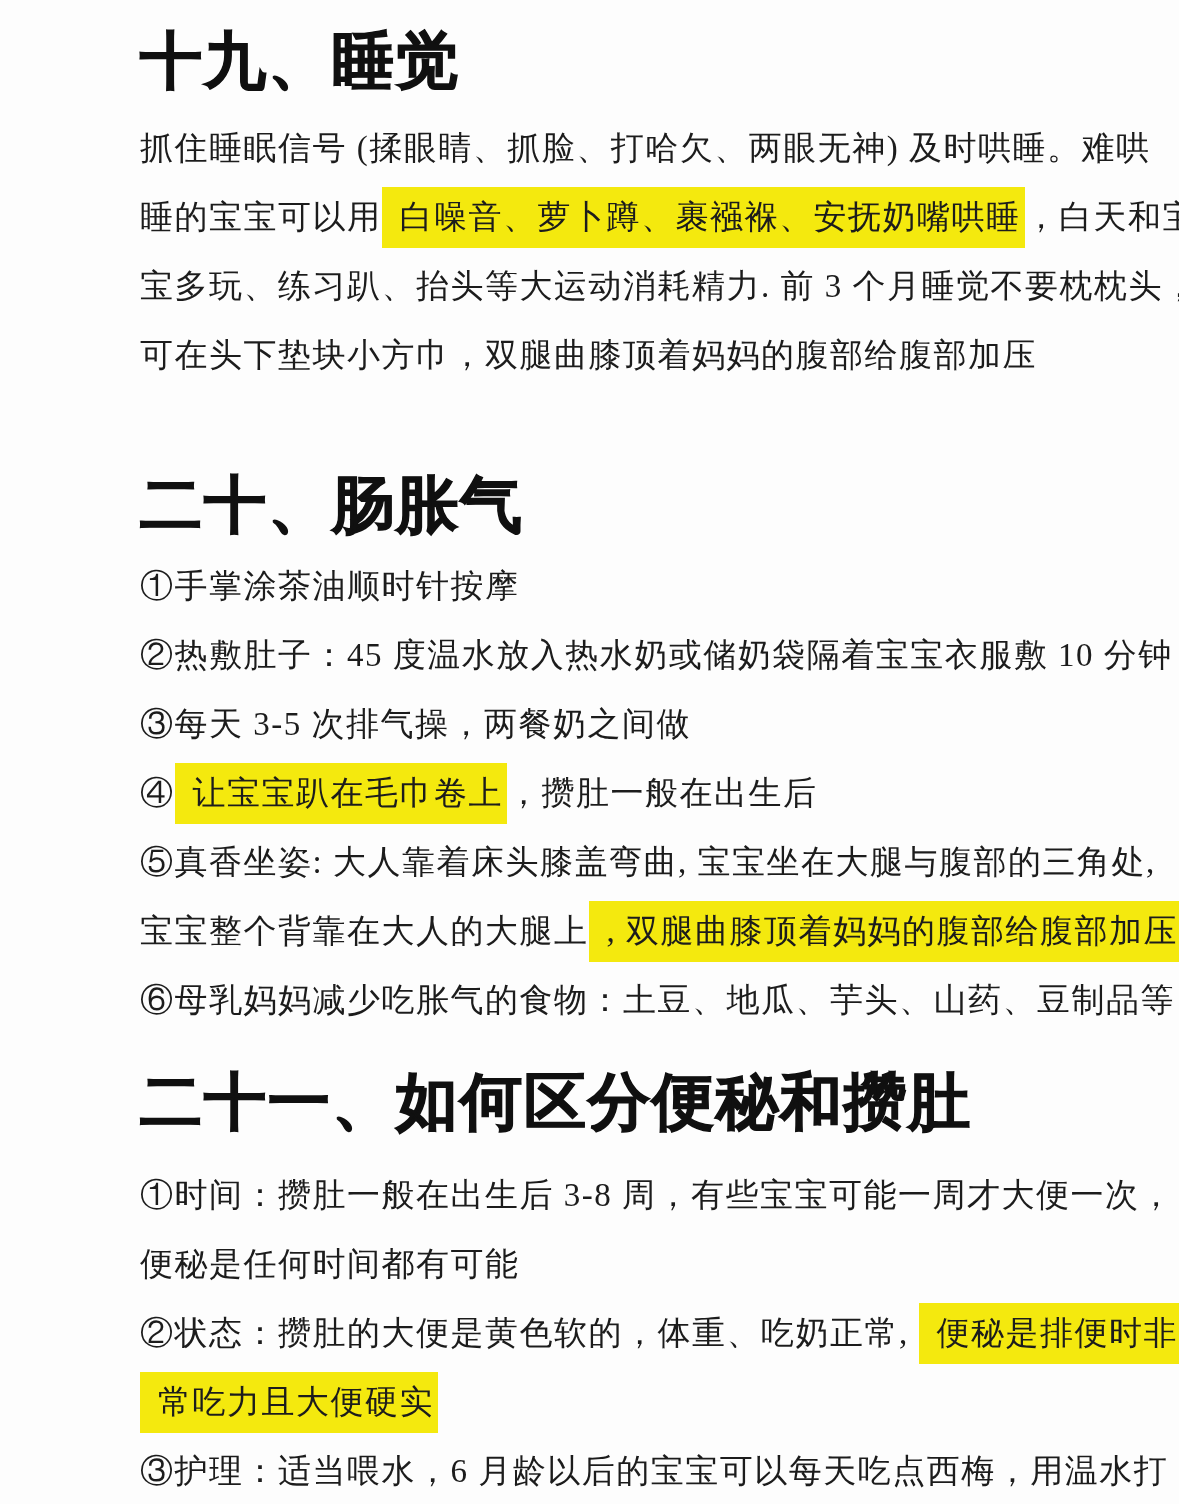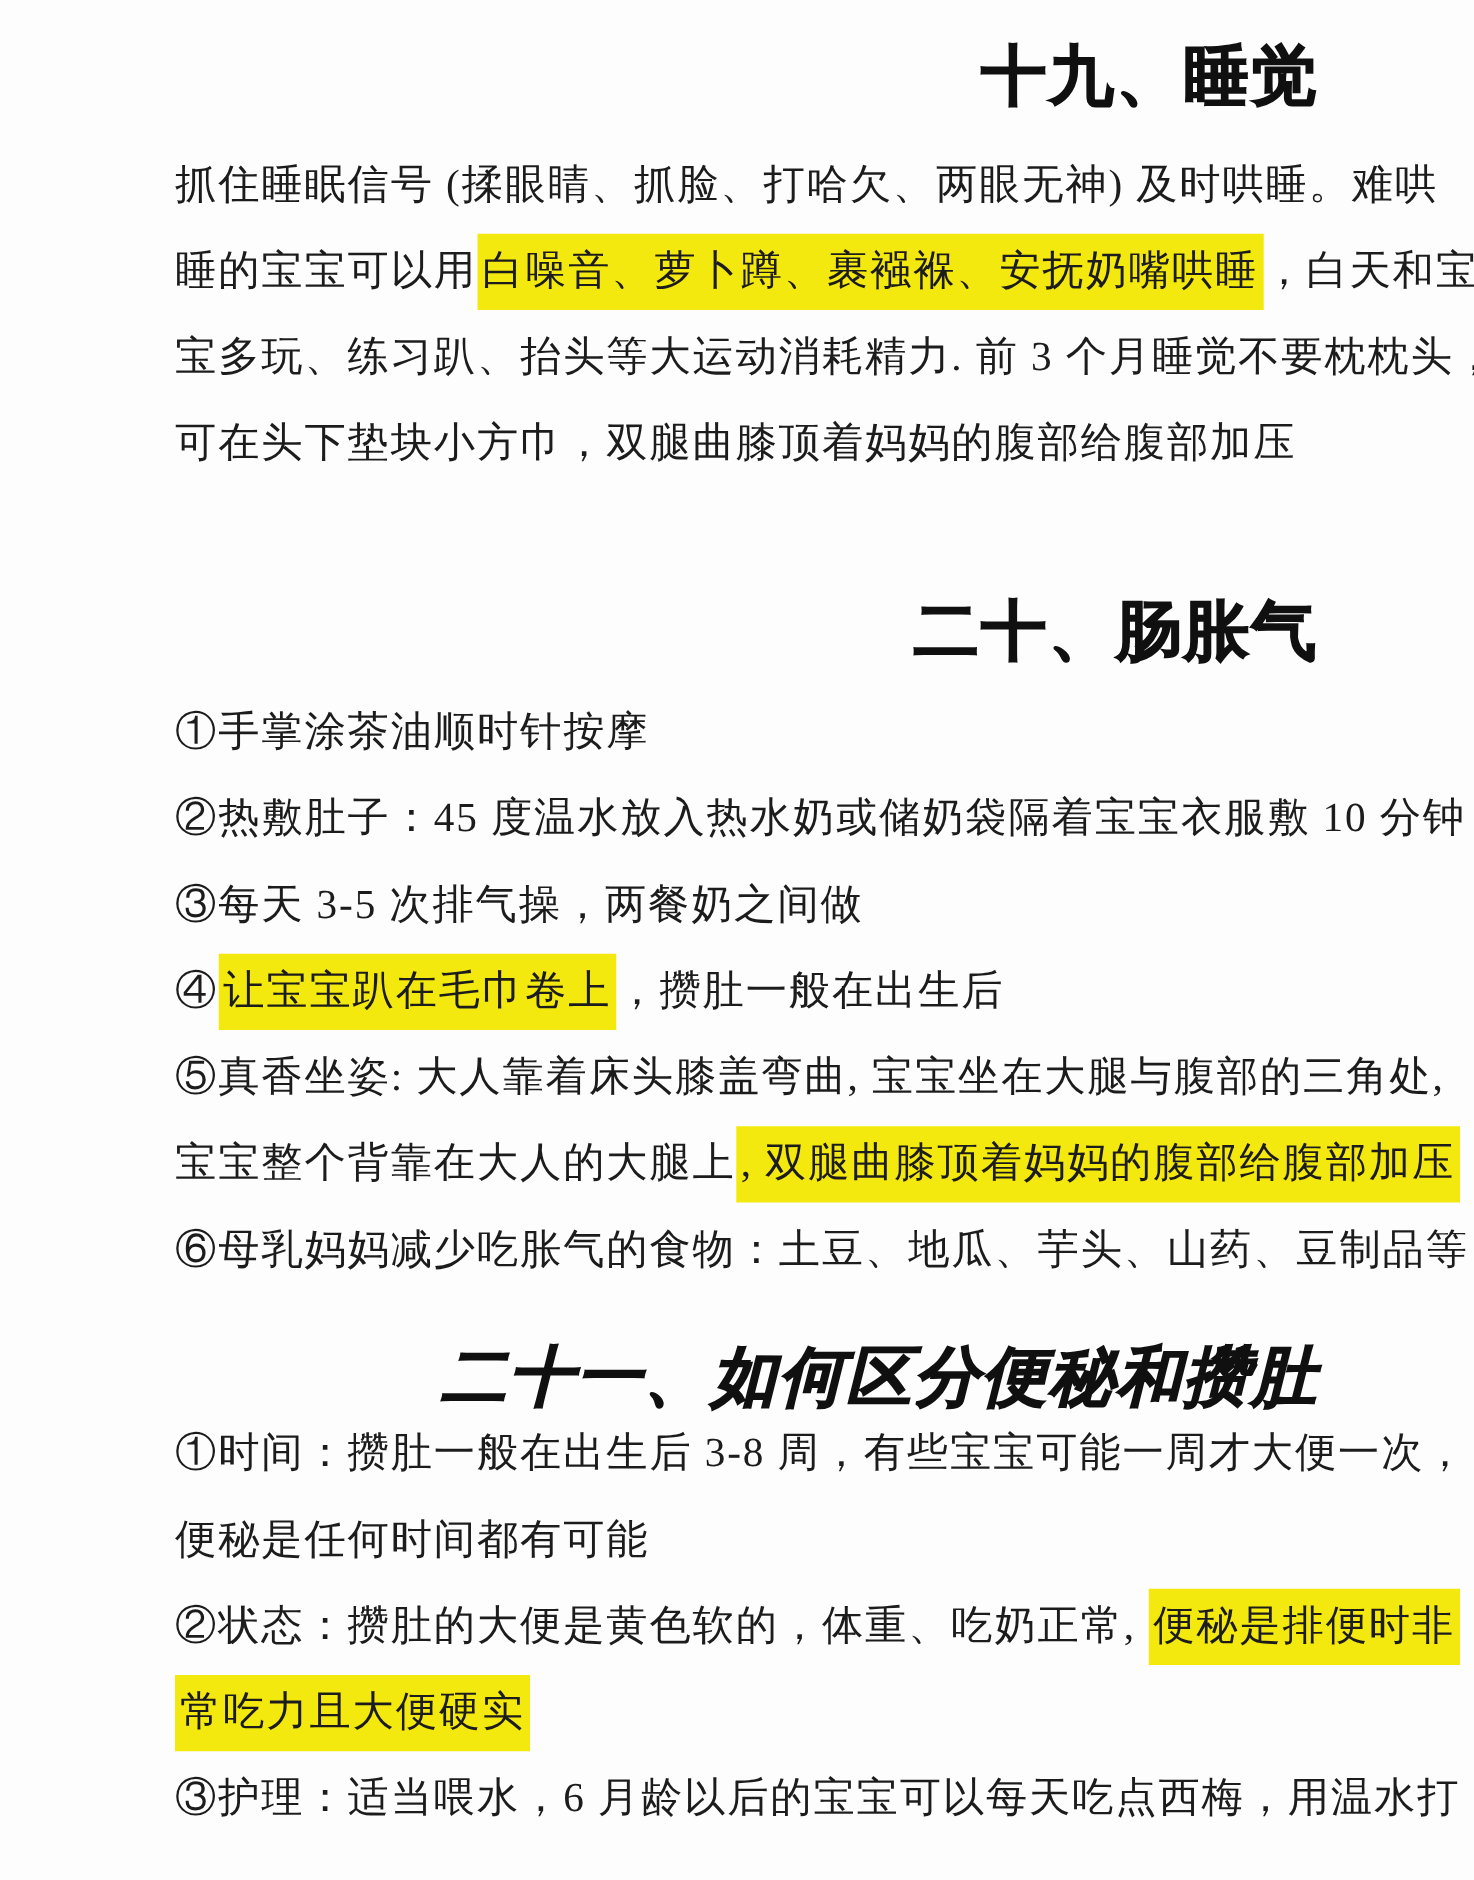--- a/index.html
+++ b/index.html
@@ -22,43 +22,42 @@
   }
   .content{
     position:absolute;
     left:140px;top:0;
     width:915px;
   }
   .section{display:block;}
   .section-heading{
     font-family:"Liberation Sans","DejaVu Sans",sans-serif;
     font-weight:900;
-    font-size:52px;
+    font-size:62px;
     line-height:54px;
     letter-spacing:2px;
     color:#101010;
     margin:0;
-    text-align:right;
     -webkit-text-stroke:1.2px #101010;
   }
   
   .section:nth-child(1) .section-heading{margin-top:34px;margin-bottom:26px;}
   .section:nth-child(2) .section-heading{margin-top:88px;margin-bottom:20px;}
-  .section:nth-child(3) .section-heading{margin-top:40px;margin-bottom:0;font-style:italic;}
+  .section:nth-child(3) .section-heading{margin-top:40px;margin-bottom:32px;}
   .text-line{
     font-size:33px;
     line-height:69px;
     height:69px;
     letter-spacing:1.5px;
     white-space:nowrap;
     color:var(--ink);
   }
   .hl{
     background:var(--hl);
-    padding:12px 4px 13px 4px;
+    padding:12px 4px 13px 18px;
   }
 </style>
 </head>
 <body>
 
 <div class="page">
   <main class="content" id="doc-content">
       <section class="section">
         <h2 class="section-heading">十九、睡觉</h2>
         <div class="text-line"><span>抓住睡眠信号 (揉眼睛、抓脸、打哈欠、两眼无神) 及时哄睡。难哄</span></div>

